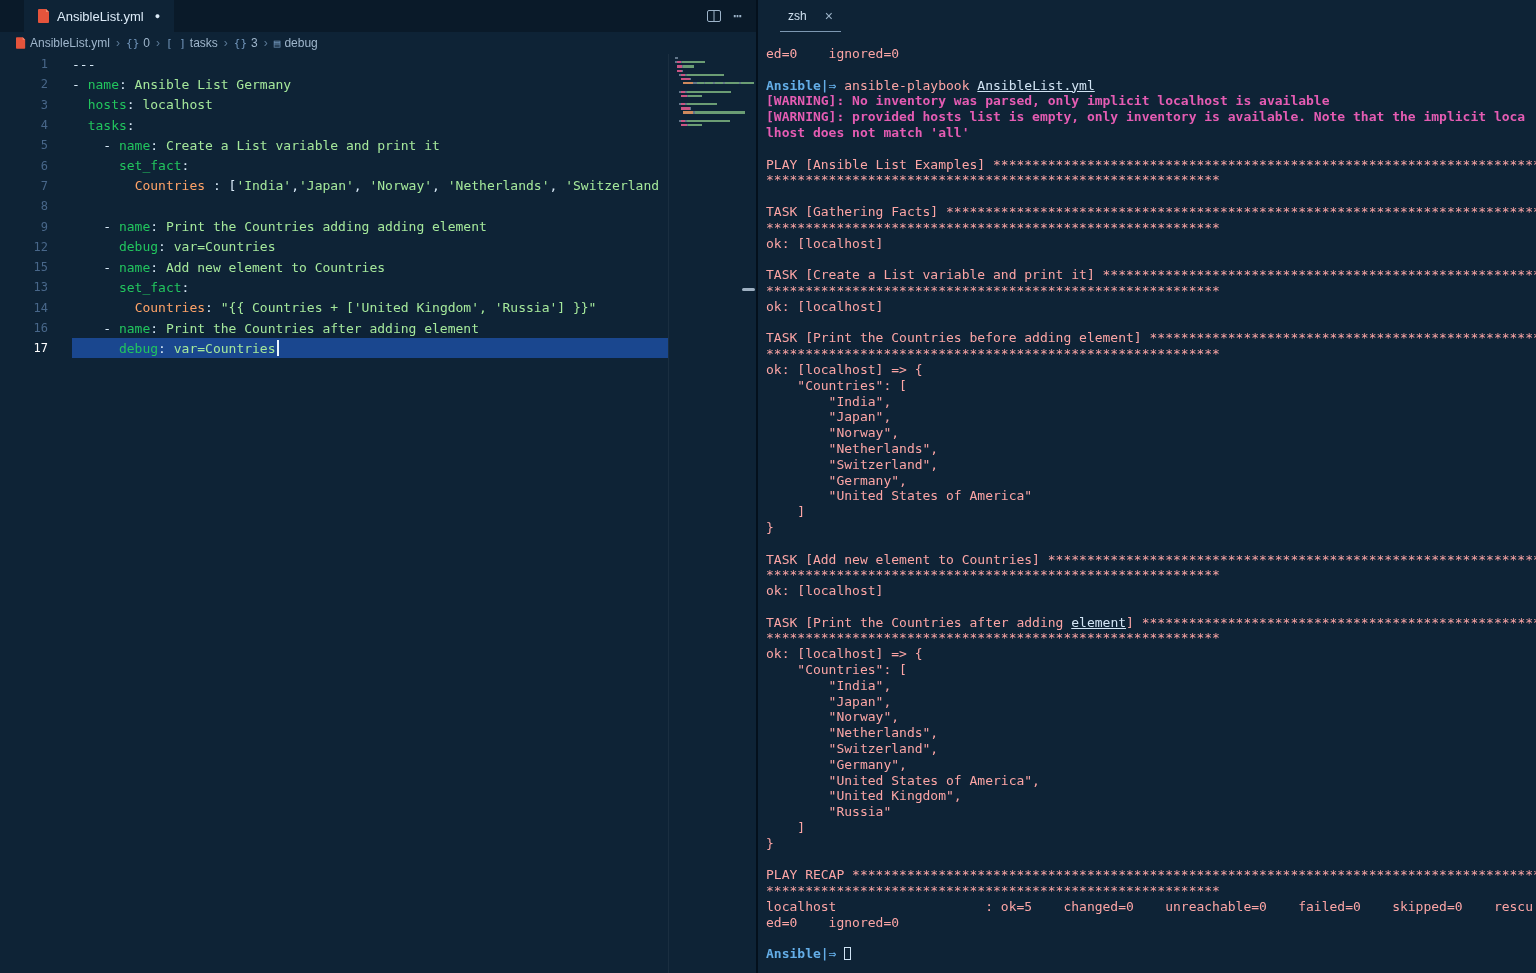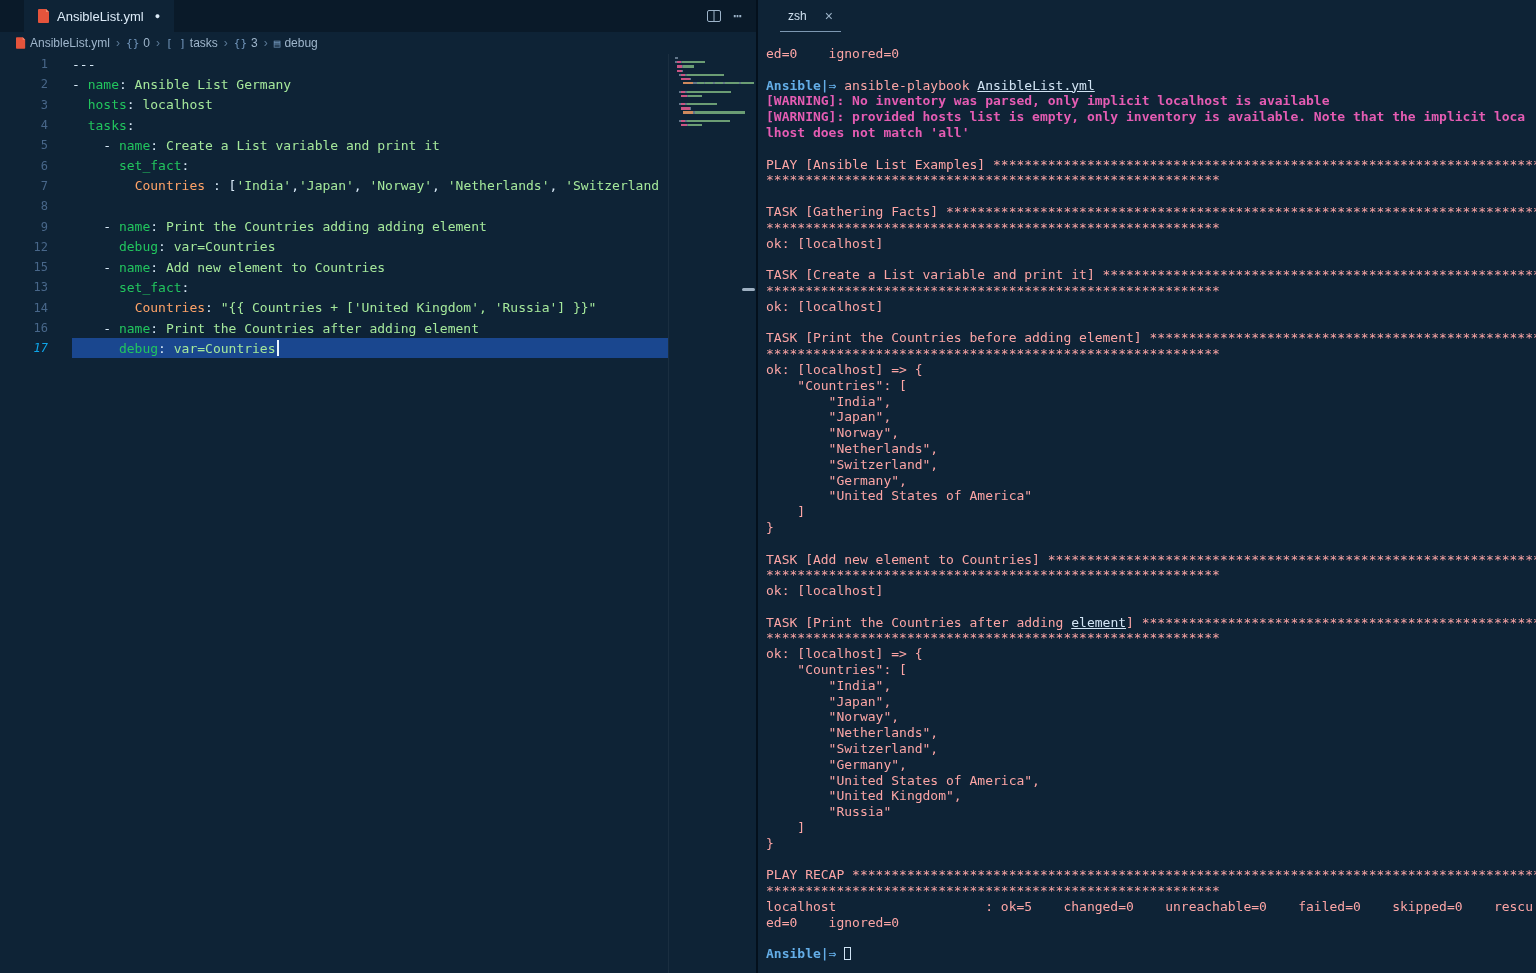--- a/index.html
+++ b/index.html
@@ -20,21 +20,21 @@
   .crumb { display:flex; align-items:center; gap:4px; }
   .crumb-glyph { color:#7296bb; font-family:"DejaVu Sans Mono", monospace; font-size:11px; }
   .crumb-sep { color:#5a7896; font-size:12px; padding:0 1px; }
 
   .editor-body { flex:1; display:flex; overflow:hidden; }
   .codearea { width:668px; flex:none; overflow:hidden; }
   .code-row { display:flex; height:20.3px; align-items:center; overflow:hidden; }
   .ln { width:48px; flex:none; text-align:right; font-size:12px; color:#48678a; }
   .code { flex:1; margin-left:24px; font-size:13px; white-space:pre; height:100%; display:flex; align-items:center; overflow:hidden; }
   .code-row.active .code { background:#1a478f; }
-  .code-row.active .ln { color:#0ea5e9;font-style:italic; }
+  .code-row.active .ln { color:#ffffff; }
   .tok-p { color:#d8e9f7; } .tok-k { color:#22c55e; } .tok-o { color:#ffa368; } .tok-s { color:#a5e89b; }
   .caret { display:inline-block; width:2px; height:16px; background:#e9f3fc; margin-left:1px; }
 
   .minimap { width:88px; flex:none; padding:2px 0 0 6px; border-left:1px solid rgba(255,255,255,0.05); }
   .mm-row { height:4.2px; white-space:nowrap; }
   .mm { display:inline-block; height:2.3px; vertical-align:top; margin-top:1px; }
   .mm-p { background:rgba(214,233,255,.42); } .mm-k { background:rgba(255,99,152,.78); }
   .mm-o { background:rgba(255,163,104,.8); } .mm-s { background:rgba(165,232,155,.62); }
 
   .sash-dash { position:absolute; left:742px; top:288px; width:13px; height:3px; border-radius:2px; background:#b7c9da; opacity:.85; }

